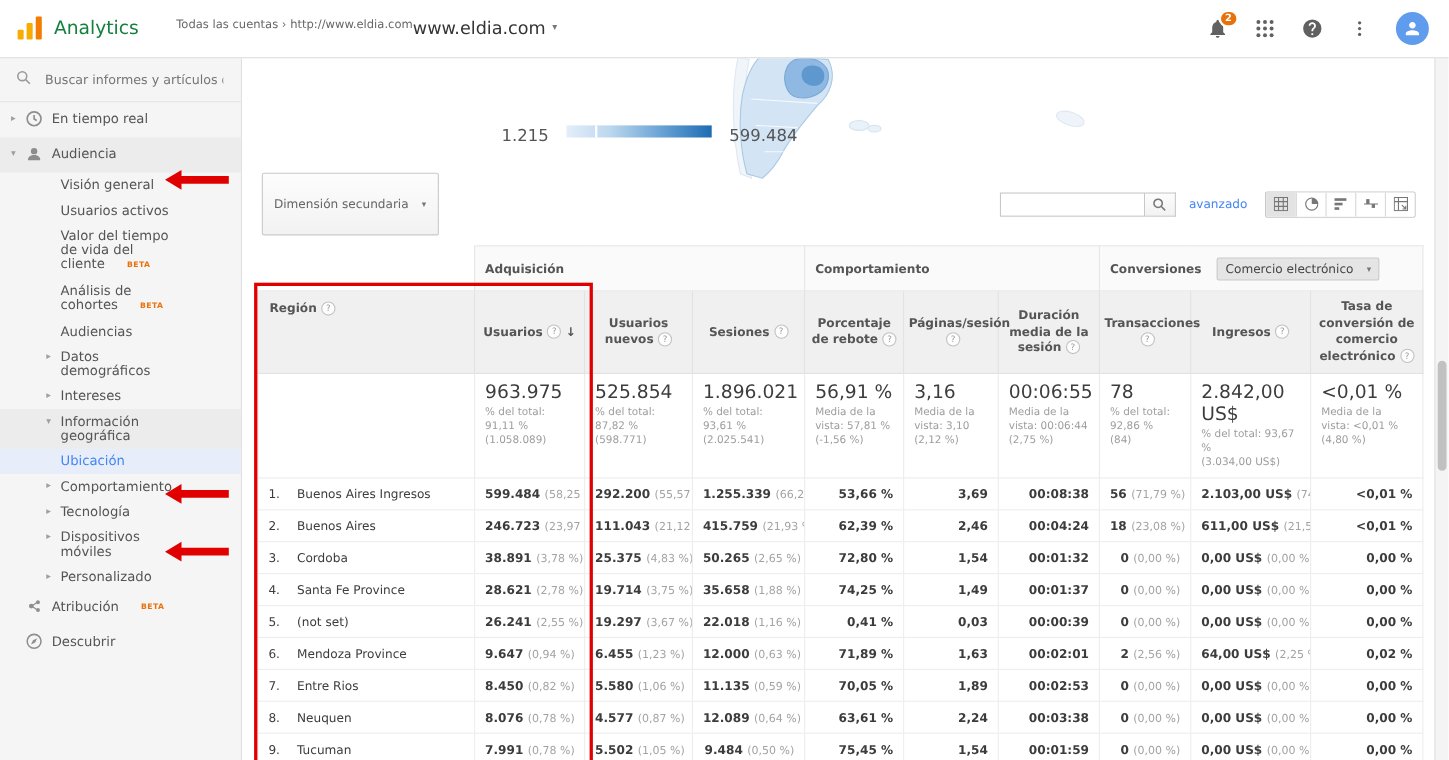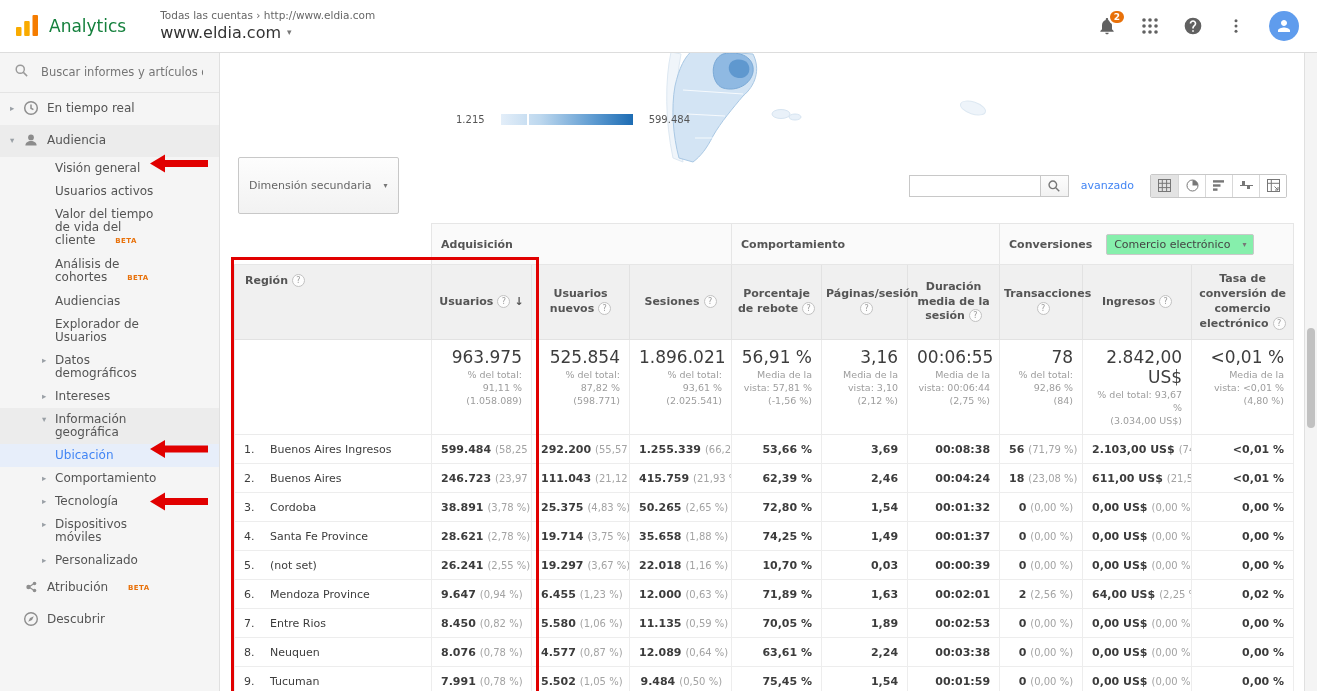--- a/index.html
+++ b/index.html
@@ -6,21 +6,21 @@
   body{
     width:1317px;height:691px;position:relative;overflow:hidden;
     font-family:"DejaVu Sans","Liberation Sans",sans-serif;
     background:#fff;color:#333;-webkit-font-smoothing:antialiased;
   }
   
   .header{position:absolute;top:0;left:0;right:0;height:52px;background:#fff;
     border-bottom:1px solid #ddd;display:flex;align-items:center;z-index:5;}
   .logo{display:flex;align-items:center;gap:9px;margin-left:14px;cursor:pointer;}
   .logo-text{font-size:17px;color:#15803d;}
-  .account{margin-left:34px;display:flex;flex-direction:column;justify-content:center;line-height:1.25;cursor:pointer;}
+  .account{margin-left:34px;display:flex;flex-direction:row;justify-content:center;line-height:1.25;cursor:pointer;}
   .crumb{font-size:10.5px;color:#666;}
   .acct-row{font-size:16px;color:#333;display:flex;align-items:center;gap:6px;}
   .dd-caret{font-size:9px;color:#777;}
   .hdr-right{margin-left:auto;display:flex;align-items:center;gap:24px;margin-right:18px;}
   .hicon{position:relative;cursor:pointer;display:flex;align-items:center;}
   .badge{position:absolute;top:-7px;right:-9px;background:#e8710a;color:#fff;font-size:9px;
     border-radius:9px;padding:1px 4px;border:2px solid #fff;font-weight:bold;}
   .avatar{width:30px;height:30px;border-radius:50%;background:#5f9ced;display:flex;
     align-items:center;justify-content:center;cursor:pointer;}
   
@@ -38,22 +38,22 @@
   .sb-item.lvl1{padding-left:42px;padding-right:48px;}
   .sb-item.lvl2{padding-left:42px;padding-right:40px;}
   .sb-item.active{background:#e7eefa;}
   .sb-item.active .sb-label{color:#4285f4;}
   .sb-item.highlight{background:#ececec;}
   .beta{color:#e8710a;font-size:7px;font-weight:bold;margin-left:20px;letter-spacing:.4px;vertical-align:1px;}
   
   .main{position:absolute;left:220px;top:52px;right:12px;bottom:0;background:#fff;overflow:hidden;}
   .map-zone{position:relative;height:100px;}
   .map-svg{position:absolute;left:355px;top:-2px;}
-  .legend{position:absolute;left:236px;top:62px;display:flex;align-items:flex-end;gap:16px;
-    font-size:10px;color:#555;}
+  .legend{position:absolute;left:236px;top:62px;display:flex;align-items:flex-start;gap:16px;
+    font-size:15px;color:#555;}
   .legend-bar{width:132px;height:11px;position:relative;
     background:linear-gradient(90deg,#e3eef9 0%,#bcd7ee 30%,#5e9bd1 70%,#1d6cb3 100%);}
   .legend-bar::after{content:"";position:absolute;left:26px;top:0;width:2px;height:11px;background:#fff;}
   .dim-row{padding:10px 0 4px 18px;font-size:11px;color:#333;}
   .dim-label{font-weight:bold;margin-right:12px;}
   .dim-selected{font-weight:bold;color:#333;margin-right:14px;cursor:pointer;}
   .dim-link{color:#4285f4;margin-right:14px;cursor:pointer;}
   .mini-caret{font-size:8px;color:#777;margin-left:4px;}
   .tool-row{display:flex;align-items:center;padding:5px 18px 9px 18px;}
   .btn-sec{display:inline-flex;align-items:center;gap:8px;border:1px solid #c8c8c8;border-radius:2px;
@@ -70,31 +70,31 @@
   .vbtn{width:27px;height:22px;display:flex;align-items:center;justify-content:center;background:#fff;
     border:none;border-left:1px solid #d8d8d8;cursor:pointer;padding:0;}
   .vbtn:first-child{border-left:none;}
   .vbtn.active{background:#e3e3e3;}
   
   .table-wrap{margin-left:14px;width:1059px;}
   table{border-collapse:collapse;table-layout:fixed;width:1059px;}
   .group-row th{background:#fafafa;border:1px solid #e6e6e6;font-size:11px;font-weight:bold;color:#555;
     text-align:left;padding:6px 9px;height:28px;}
   .group-row th.blank{background:#fff;border-top:none;border-left:none;}
-  .mini-select{display:inline-flex;align-items:center;gap:8px;border:1px solid #c9c9c9;background:#86efac;
+  .mini-select{display:inline-flex;align-items:center;gap:8px;border:1px solid #c9c9c9;background:#e5e5e5;
     padding:3px 7px;margin-left:10px;font-weight:normal;color:#444;font-size:11px;border-radius:2px;cursor:pointer;}
   .head-row th{background:#f0f0f0;border:1px solid #e2e2e2;font-size:11px;color:#555;font-weight:bold;
     text-align:center;vertical-align:middle;padding:5px 4px;height:56px;line-height:1.35;}
   .head-row th.region-col{text-align:left;vertical-align:top;padding:9px 10px;}
   .help{display:inline-block;width:11px;height:11px;border:1px solid #c2c2c2;border-radius:50%;
     background:#fdfdfd;color:#9a9a9a;font-size:8px;line-height:11px;text-align:center;margin-left:4px;
     font-weight:normal;vertical-align:1px;}
   .help::after{content:"?";}
   .sort{color:#555;margin-left:4px;font-size:11px;}
-  .totals-row td{background:#fff;border:1px solid #ebebeb;text-align:right;vertical-align:top;padding:7px 9px;}
+  .totals-row td{background:#fff;border:1px solid #ebebeb;vertical-align:top;padding:7px 9px;}
   .tv{display:block;font-size:17px;color:#3d3d3d;margin-bottom:2px;}
   .ts{display:block;font-size:9.5px;color:#9d9d9d;line-height:1.35;}
   tbody td{border:1px solid #ededed;padding:0 9px;height:28px;text-align:right;white-space:nowrap;
     overflow:hidden;font-size:11px;}
   tbody td.region-cell{text-align:left;color:#3c3c3c;}
   .rank{display:inline-block;width:26px;color:#3c3c3c;}
   .v{font-weight:bold;color:#3c3c3c;}
   .p{font-size:10px;color:#a3a3a3;margin-left:4px;font-weight:normal;}
   
   .vscroll{position:absolute;top:52px;right:0;bottom:0;width:12px;background:#f4f4f4;
@@ -201,24 +201,20 @@
         <span class="sb-caret"></span>
         <span class="sb-label">Valor del tiempo de vida del cliente<span class="beta">BETA</span></span>
       </div>
       <div class="sb-item lvl1">
         <span class="sb-caret"></span>
         <span class="sb-label">Análisis de cohortes<span class="beta">BETA</span></span>
       </div>
       <div class="sb-item lvl1">
         <span class="sb-caret"></span>
         <span class="sb-label">Audiencias</span>
-      </div>
-      <div class="sb-item lvl1">
-        <span class="sb-caret"></span>
-        <span class="sb-label">Explorador de Usuarios</span>
       </div>
       <div class="sb-item lvl1">
         <span class="sb-caret">▸</span>
         <span class="sb-label">Datos demográficos</span>
       </div>
       <div class="sb-item lvl1">
         <span class="sb-caret">▸</span>
         <span class="sb-label">Intereses</span>
       </div>
       <div class="sb-item lvl1 highlight">
@@ -475,21 +471,21 @@
             <td><span class="v">00:01:37</span></td>
             <td><span class="v">0</span><span class="p">(0,00 %)</span></td>
             <td><span class="v">0,00 US$</span><span class="p">(0,00 %)</span></td>
             <td><span class="v">0,00 %</span></td>
           </tr>
           <tr>
             <td class="region-cell"><span class="rank">5.</span><span>(not set)</span></td>
             <td><span class="v">26.241</span><span class="p">(2,55 %)</span></td>
             <td><span class="v">19.297</span><span class="p">(3,67 %)</span></td>
             <td><span class="v">22.018</span><span class="p">(1,16 %)</span></td>
-            <td><span class="v">10,70 %</span></td>
+            <td><span class="v">0,41 %</span></td>
             <td><span class="v">0,03</span></td>
             <td><span class="v">00:00:39</span></td>
             <td><span class="v">0</span><span class="p">(0,00 %)</span></td>
             <td><span class="v">0,00 US$</span><span class="p">(0,00 %)</span></td>
             <td><span class="v">0,00 %</span></td>
           </tr>
           <tr>
             <td class="region-cell"><span class="rank">6.</span><span>Mendoza Province</span></td>
             <td><span class="v">9.647</span><span class="p">(0,94 %)</span></td>
             <td><span class="v">6.455</span><span class="p">(1,23 %)</span></td>

